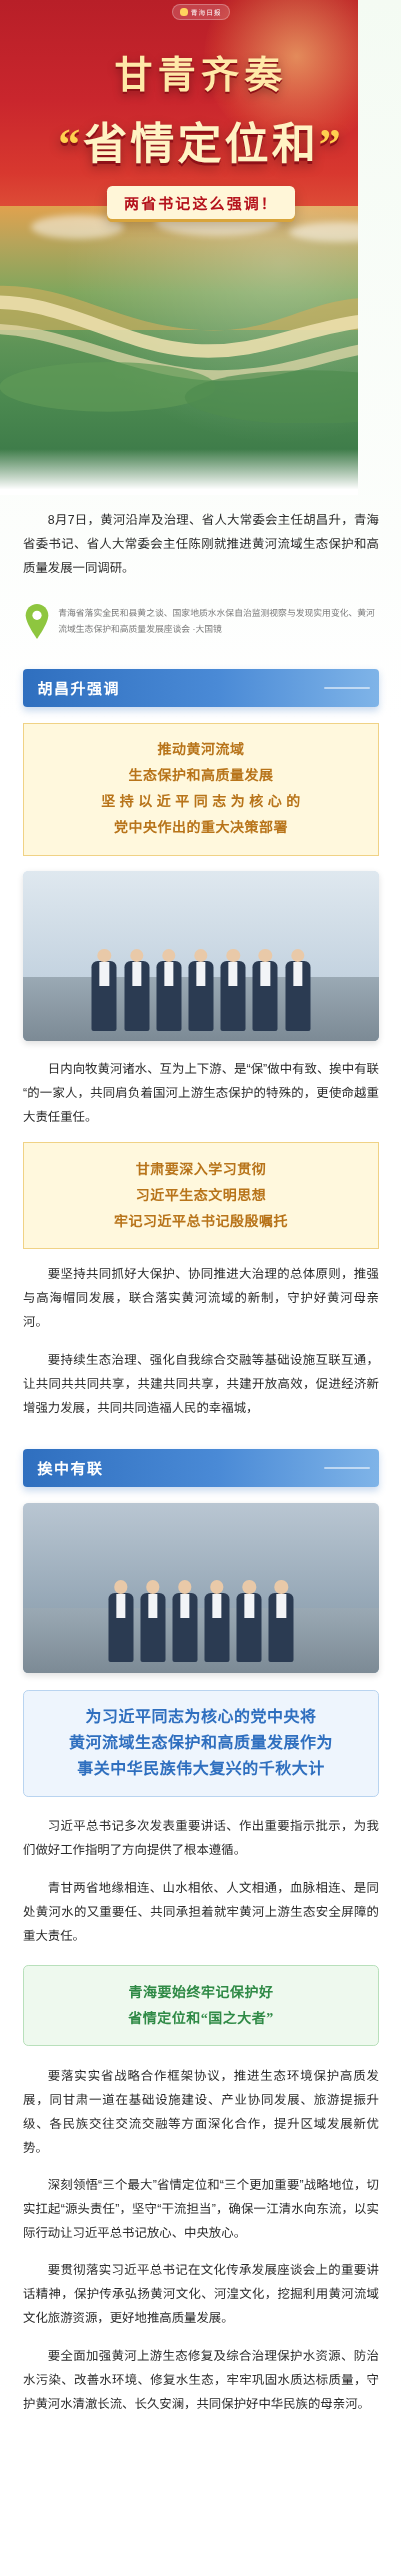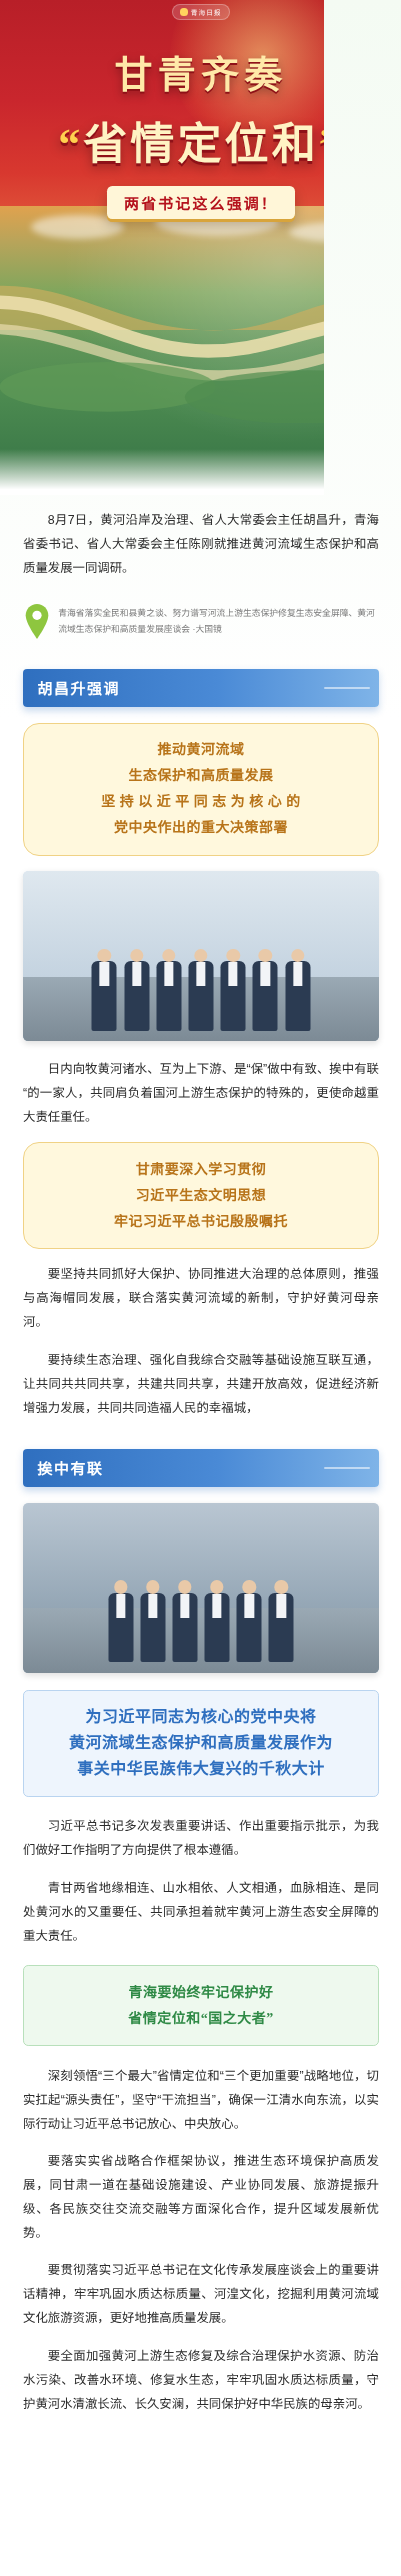--- a/index.html
+++ b/index.html
@@ -12,21 +12,21 @@
     width: 402px;
     min-height: 3994px;
     position: relative;
     background: linear-gradient(180deg, #f4fbf3 0%, #ffffff 18%, #ffffff 88%, #eef8ec 100%);
     overflow: hidden;
   }
 
   
   .banner {
     position: relative;
-    width: 324px;
+    width: 358px;
     height: 495px;
     background: linear-gradient(180deg, #c8232c 0%, #d4282f 34%, #e14c3a 52%, #3b7d4f 62%, #5fa463 74%, #8cc47a 100%);
     overflow: hidden;
   }
   .banner-sky {
     position: absolute; left:0; top:0; width:402px; height:222px;
     background: linear-gradient(180deg,#b81f28 0%, #c9262d 45%, #d8382f 78%, #e0553a 100%);
   }
   .banner-sun {
     position:absolute; right:-31px; top:-36px; width:185px; height:185px;
@@ -122,21 +122,21 @@
   .sec-head::after{
     content:""; position:absolute; right:9.3px; top:50%; transform:translateY(-50%);
     width:46px; height:2.1px; background:rgba(255,255,255,.55); border-radius:1px;
   }
 
   
   .quote-yellow{
     margin:10px 23px; padding:13.4px 13.4px;
     background:#fff8dd;
     border:1px solid #f0d285;
-    border-radius:16px;
+    border-radius:0;
     color:#b8741a; font-size:14px; line-height:26px; font-weight:700;
     text-align:center; letter-spacing:0.5px;
     font-family:"Liberation Serif","DejaVu Serif",serif;
   }
   .quote-blue{
     margin:17.5px 23px; padding:13.4px 13.4px;
     background:#eef5fd;
     border:1px solid #b9d4f0;
     border-radius:5.2px;
     color:#2f6fbf; font-size:16px; line-height:26px; font-weight:700;
@@ -219,21 +219,21 @@
 
     <p class="para lead">8月7日，黄河沿岸及治理、省人大常委会主任胡昌升，青海省委书记、省人大常委会主任陈刚就推进黄河流域生态保护和高质量发展一同调研。</p>
 
     <div class="pin-row">
       <div class="pin">
         <svg width="28" height="37" viewBox="0 0 54 72">
           <path d="M27 2C14.8 2 5 11.8 5 24c0 16 22 46 22 46s22-30 22-46C49 11.8 39.2 2 27 2z" fill="#8ec63f"></path>
           <circle cx="27" cy="24" r="9" fill="#ffffff"></circle>
         </svg>
       </div>
-      <div class="caption">青海省落实全民和县黄之谈、努力谱写河流上游生态保护修复生态安全屏障、黄河流域生态保护和高质量发展座谈会 ·大国镜</div>
+      <div class="caption">青海省落实全民和县黄之谈、国家地质水水保自治监测视察与发现实用变化、黄河流域生态保护和高质量发展座谈会 ·大国镜</div>
     </div>
 
     <div class="sec-head">胡昌升强调</div>
 
     <div class="quote-yellow" style="white-space:pre-line;">推动黄河流域
 生态保护和高质量发展
 坚 持 以 近 平 同 志 为 核 心 的
 党中央作出的重大决策部署</div>
 
     <div class="photo-box">
@@ -329,21 +329,21 @@
     <div class="quote-blue" style="white-space:pre-line;">为习近平同志为核心的党中央将
 黄河流域生态保护和高质量发展作为
 事关中华民族伟大复兴的千秋大计</div>
 
     <p class="para">习近平总书记多次发表重要讲话、作出重要指示批示，为我们做好工作指明了方向提供了根本遵循。</p>
     <p class="para">青甘两省地缘相连、山水相依、人文相通，血脉相连、是同处黄河水的又重要任、共同承担着就牢黄河上游生态安全屏障的重大责任。</p>
 
     <div class="quote-green" style="white-space:pre-line;">青海要始终牢记保护好
 省情定位和“国之大者”</div>
 
+    <p class="para">要落实实省战略合作框架协议，推进生态环境保护高质发展，同甘肃一道在基础设施建设、产业协同发展、旅游提振升级、各民族交往交流交融等方面深化合作，提升区域发展新优势。</p>
     <p class="para">深刻领悟“三个最大”省情定位和“三个更加重要”战略地位，切实扛起“源头责任”，坚守“干流担当”，确保一江清水向东流，以实际行动让习近平总书记放心、中央放心。</p>
-    <p class="para">要落实实省战略合作框架协议，推进生态环境保护高质发展，同甘肃一道在基础设施建设、产业协同发展、旅游提振升级、各民族交往交流交融等方面深化合作，提升区域发展新优势。</p>
-    <p class="para">要贯彻落实习近平总书记在文化传承发展座谈会上的重要讲话精神，牢牢巩固水质达标质量、河湟文化，挖掘利用黄河流域文化旅游资源，更好地推高质量发展。</p>
+    <p class="para">要贯彻落实习近平总书记在文化传承发展座谈会上的重要讲话精神，保护传承弘扬黄河文化、河湟文化，挖掘利用黄河流域文化旅游资源，更好地推高质量发展。</p>
     <p class="para">要全面加强黄河上游生态修复及综合治理保护水资源、防治水污染、改善水环境、修复水生态，牢牢巩固水质达标质量，守护黄河水清澈长流、长久安澜，共同保护好中华民族的母亲河。</p>
 
   </div>
 
 </div>
 
 
 </body></html>

